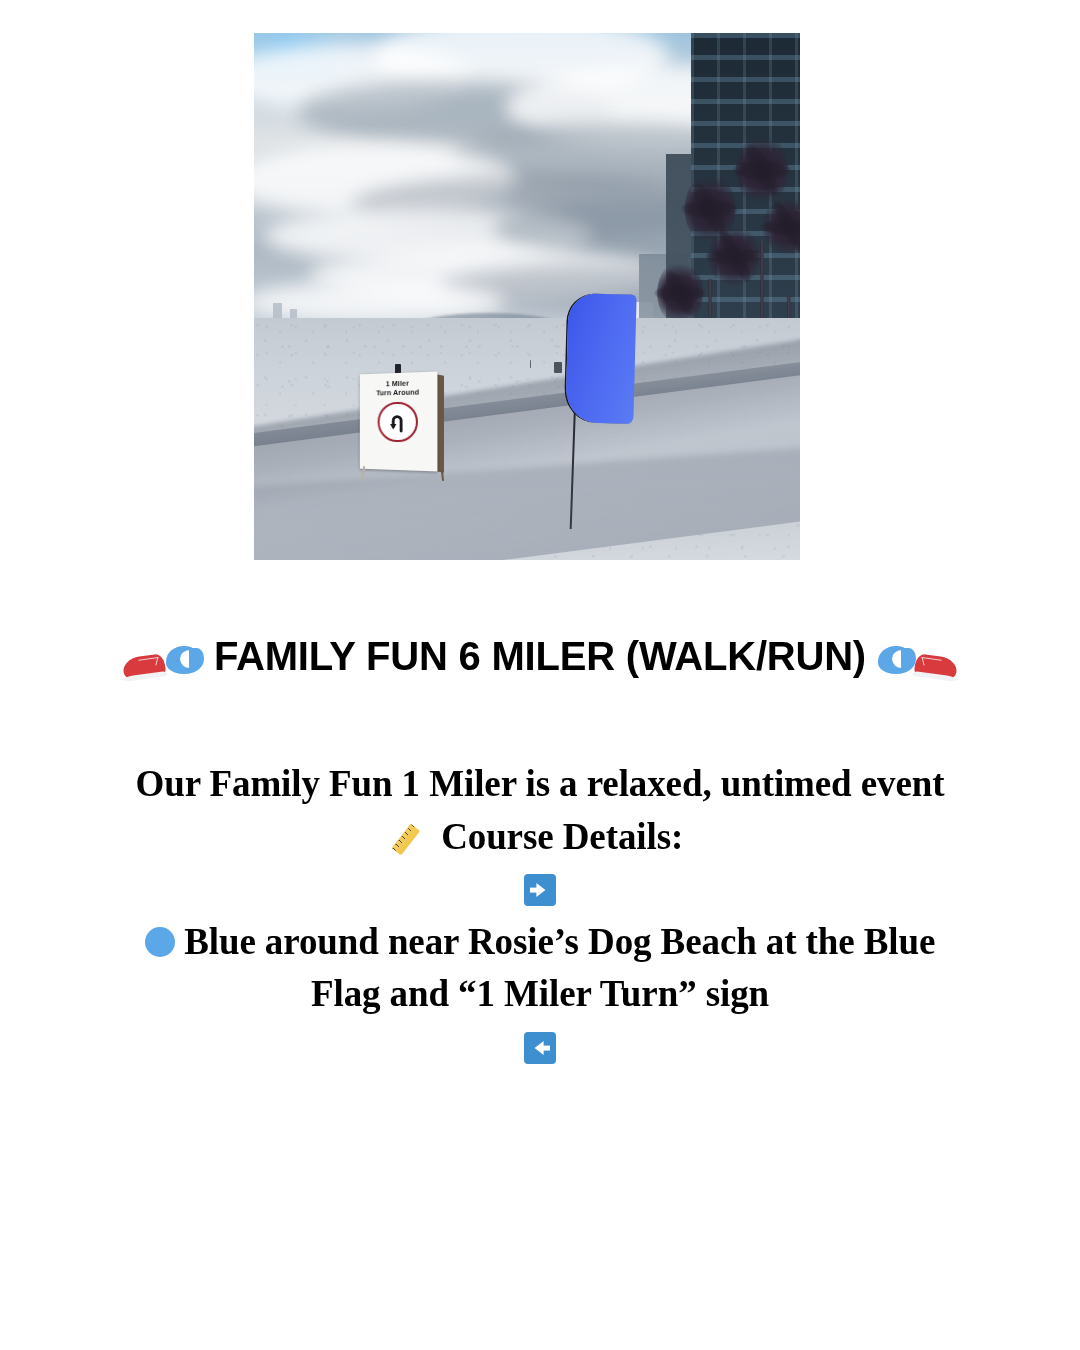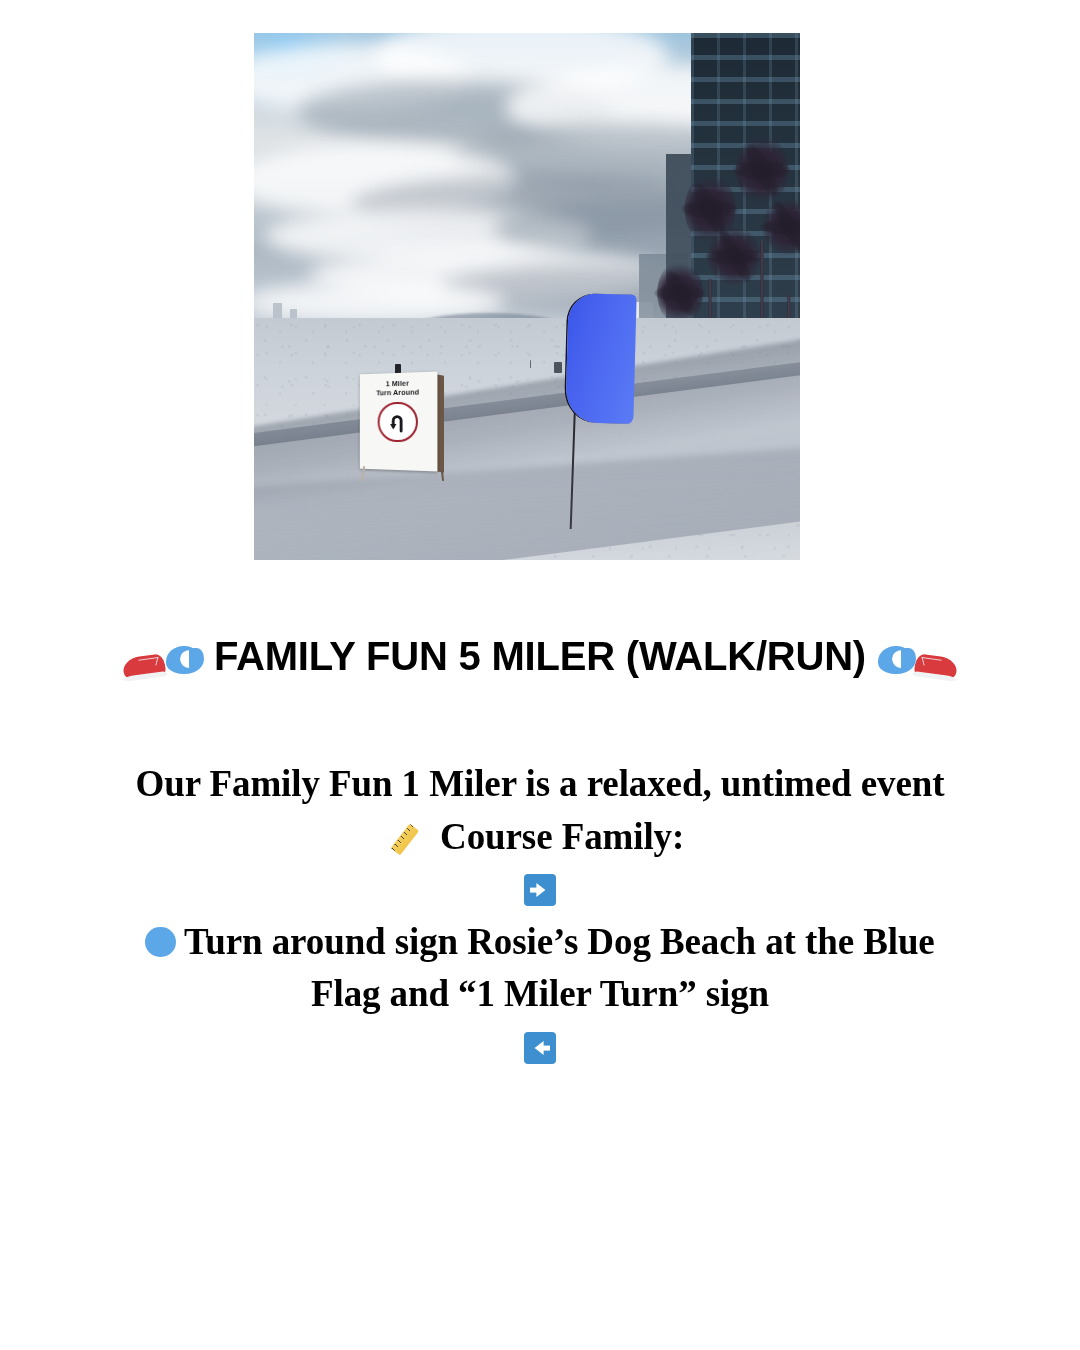--- a/index.html
+++ b/index.html
@@ -580,37 +580,37 @@
         </div>
         <div class="sign-leg l"></div>
         <div class="sign-leg r"></div>
       </div>
 
     </div>
   </div>
 
   <div class="headline">
     <span class="e-shoe"><i></i></span><span class="e-wave"><i></i></span>
-    <span>FAMILY FUN 5 MILER (WALK/RUN)</span>
+    <span>FAMILY FUN 6 MILER (WALK/RUN)</span>
     <span class="e-wave"><i></i></span><span class="e-shoe flip"><i></i></span>
   </div>
 
   <div class="body-block">
 
     <span class="body-line">Our Family Fun 1 Miler is a relaxed, untimed event</span>
 
 
     <span class="body-line"><span class="e-ruler"><i></i></span>
-      <span>Course Family:</span></span>
+      <span>Course Details:</span></span>
 
     <span class="body-line"><span class="e-arrow-r"></span>
       </span>
 
     <span class="body-line"><span class="e-circle"></span>
-      <span>Turn around sign Rosie’s Dog Beach at the Blue</span></span>
+      <span>Blue around near Rosie’s Dog Beach at the Blue</span></span>
 
     <span class="body-line">Flag and “1 Miler Turn” sign</span>
 
     <span class="body-line"><span class="e-arrow-l"></span>
       </span>
 
   </div>
 
 </div>
 

